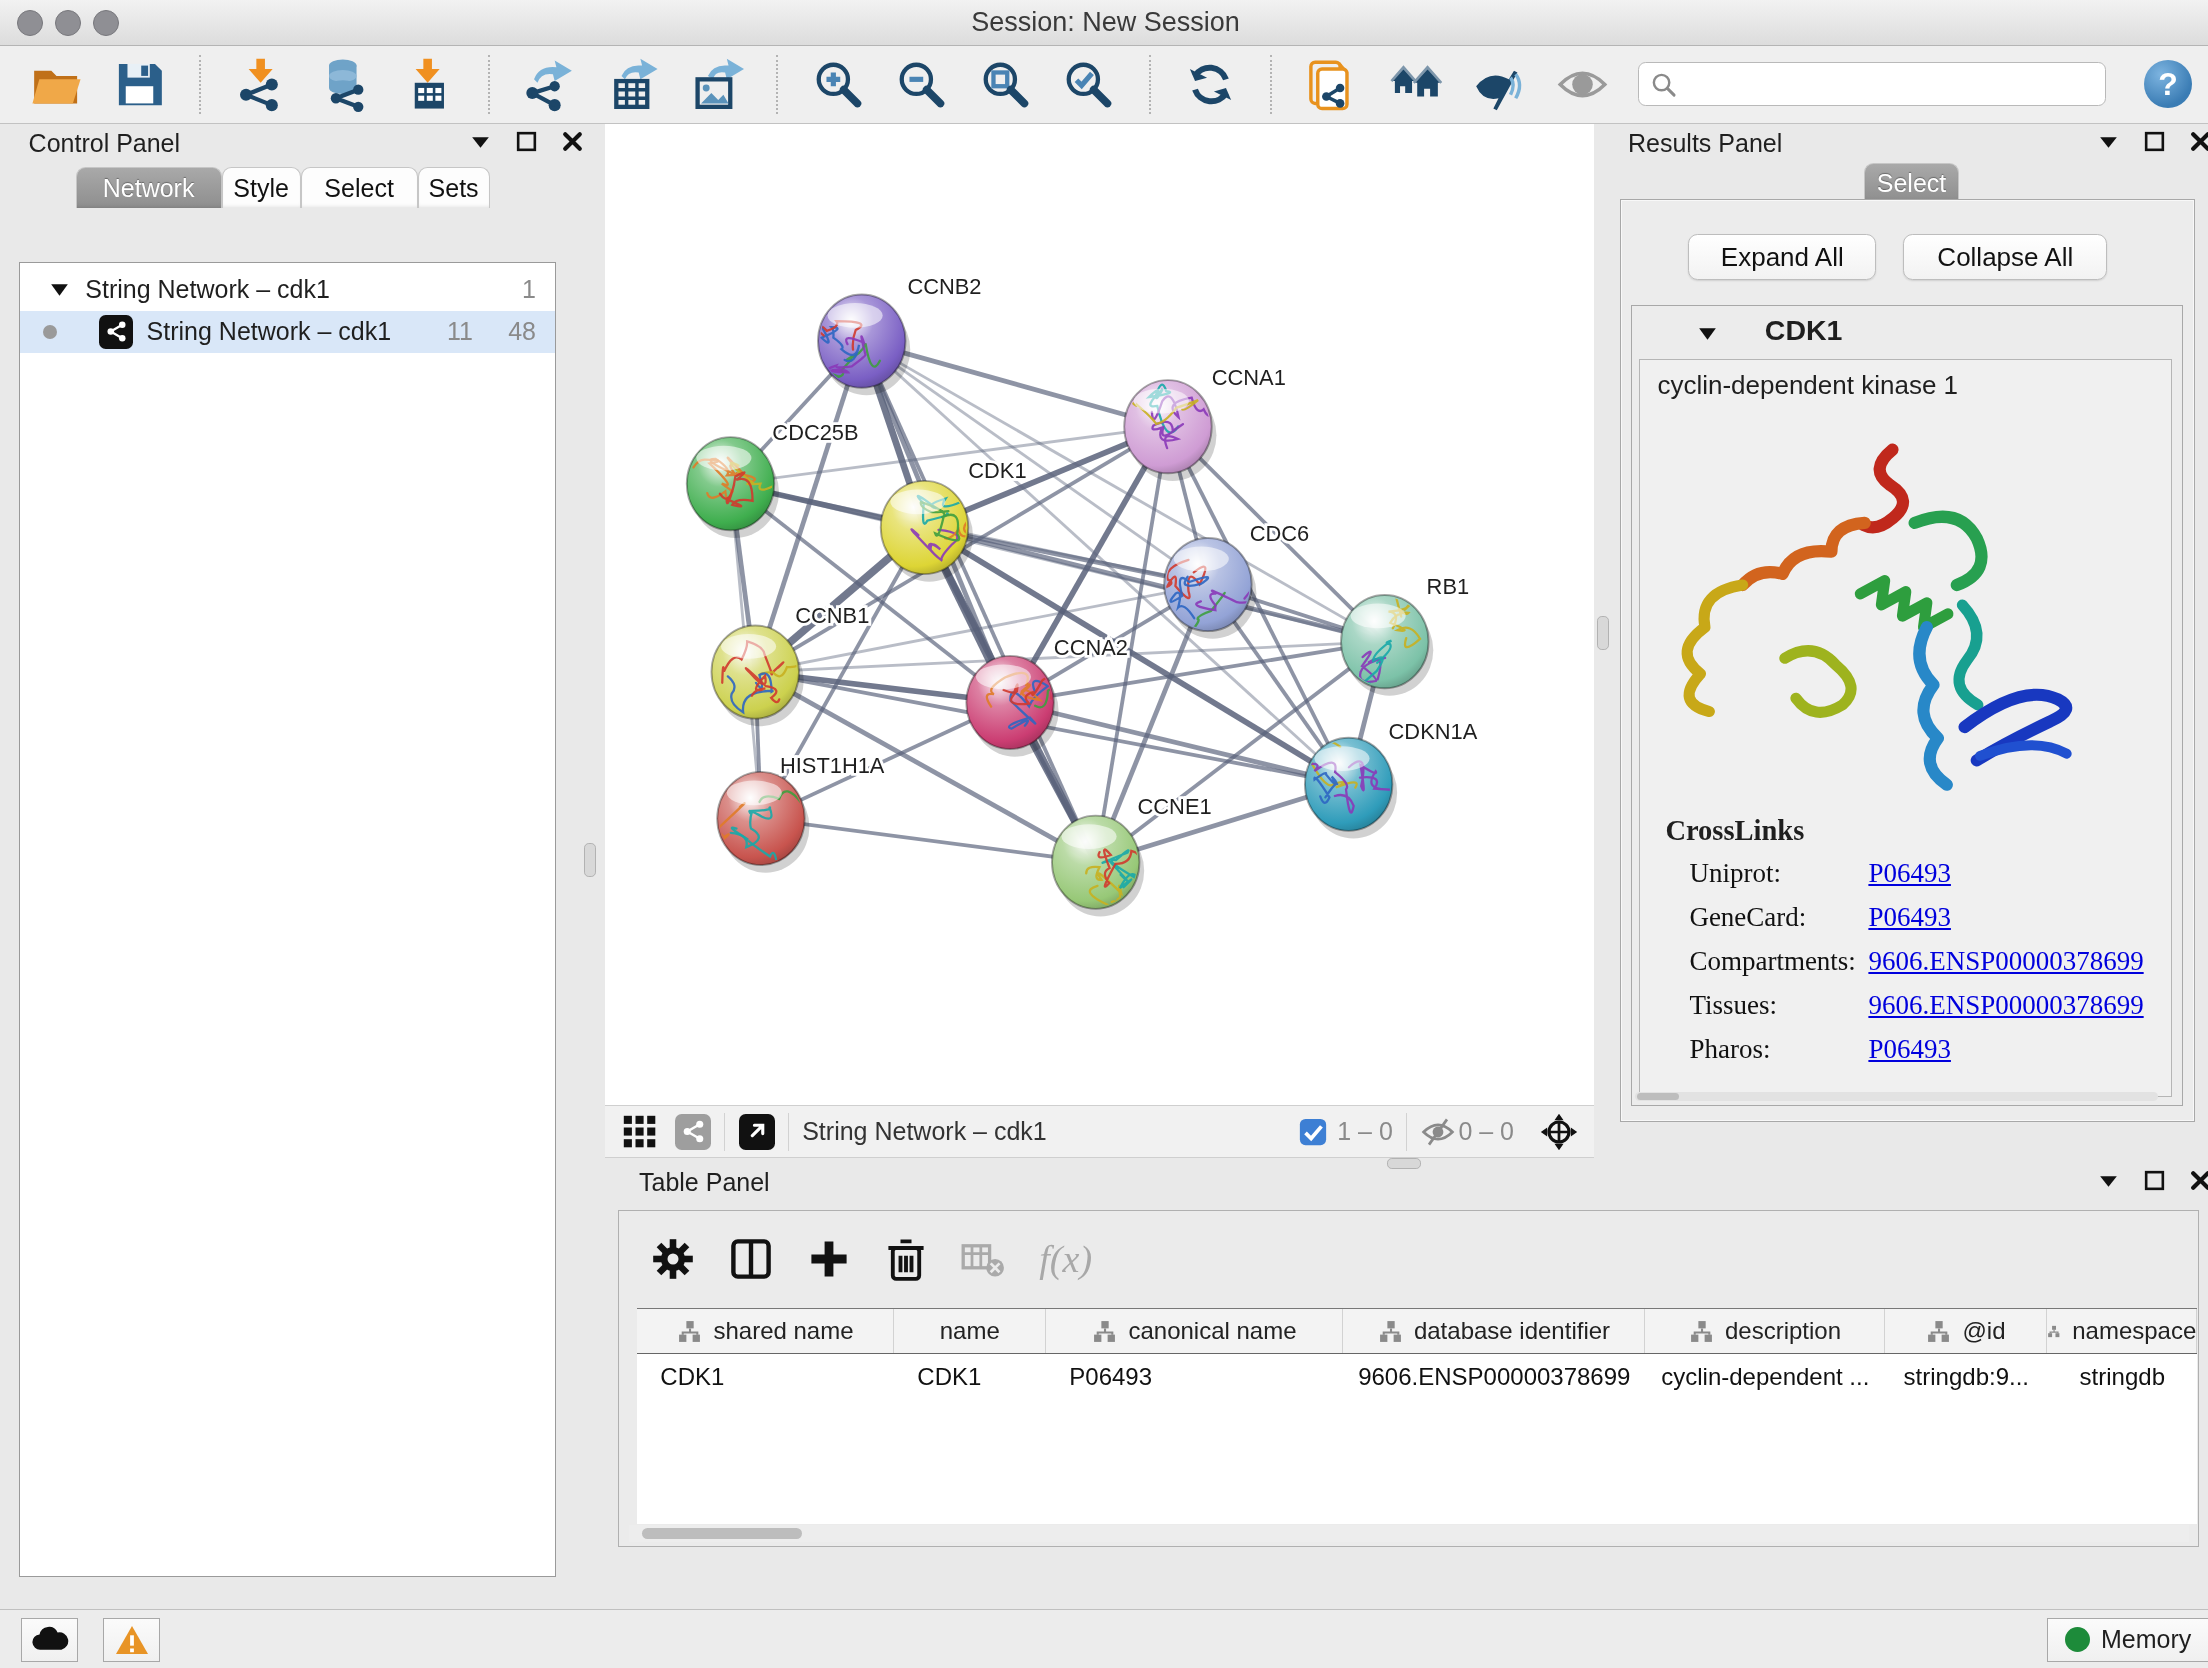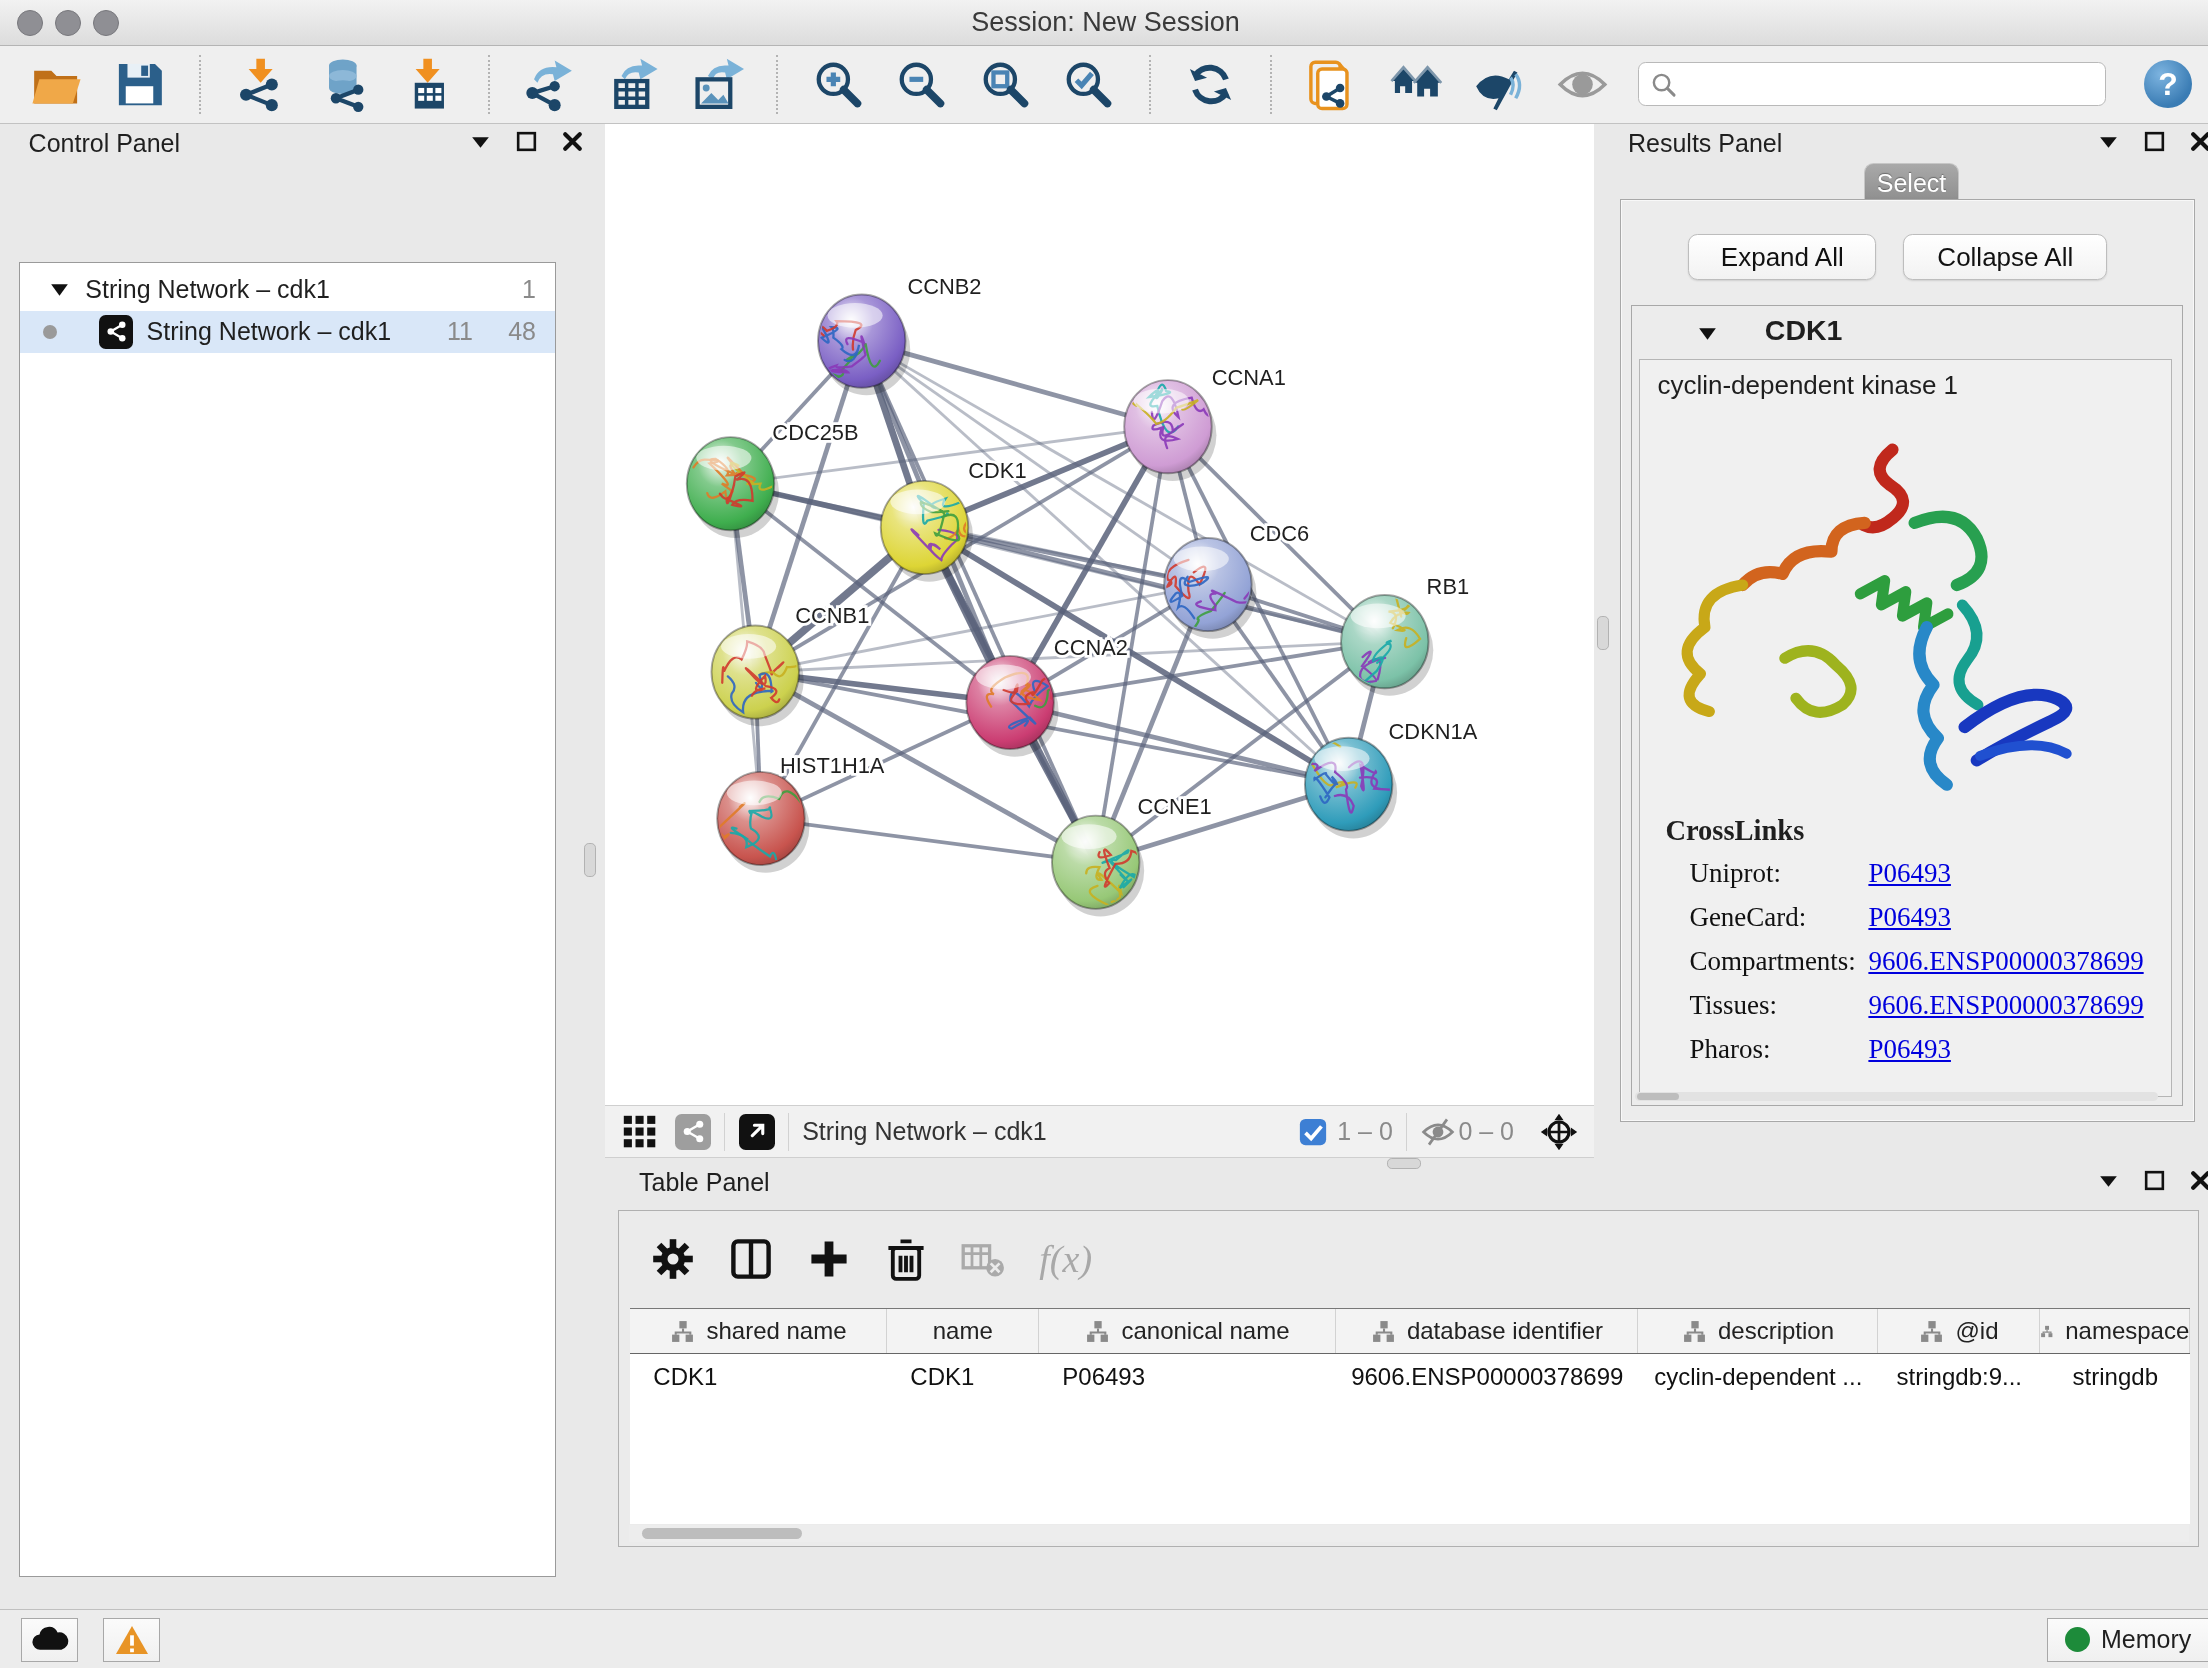--- a/index.html
+++ b/index.html
@@ -62,21 +62,21 @@
   .serif{font-family:"Liberation Serif",serif;}
   .xl-row{position:relative;height:44px;font-size:27px;}
   .xl-label{position:absolute;left:49px;color:#111;}
   .xl-link{position:absolute;left:228px;color:#0000dd;text-decoration:underline;}
   .rp-scroll{position:absolute;left:2.9px;bottom:3.8px;width:523px;height:9.5px;background:#e2e2e2;border-radius:4.8px;}
   .rp-thumb{position:absolute;left:1.9px;top:1px;width:42px;height:7.6px;background:#bdbdbd;border-radius:3.8px;}
   
   .table-panel{position:absolute;left:605px;top:1168px;width:1604px;height:443px;}
   .tp-box{position:absolute;left:13.3px;top:42px;width:1579px;height:335px;background:#ebebeb;border:1px solid #b0b0b0;overflow:hidden;}
   .tp-toolbar{position:absolute;left:0;top:0;width:100%;height:95px;display:flex;align-items:center;gap:34px;padding-left:32px;box-sizing:border-box;}
-  .tp-table{position:absolute;left:11px;top:97px;width:1560px;height:215px;background:#fff;border-top:1.9px solid #777;overflow:hidden;}
+  .tp-table{position:absolute;left:18px;top:97px;width:1560px;height:215px;background:#fff;border-top:1.9px solid #777;overflow:hidden;}
   .tr-head{display:flex;height:44px;background:#f3f3f3;border-bottom:1.9px solid #666;}
   .th{display:flex;align-items:center;justify-content:center;gap:11.4px;font-size:24px;color:#222;
     border-right:1px solid #d2d2d2;box-sizing:border-box;}
   .tr-data{display:flex;height:46px;}
   .td{font-size:24px;color:#111;display:flex;align-items:center;box-sizing:border-box;}
   .tp-scroll{position:absolute;left:9.5px;top:314px;width:1560px;height:17px;background:#ededed;}
   .tp-thumb{position:absolute;left:13.3px;top:2.9px;width:160px;height:11.4px;background:#bdbdbd;border-radius:5.7px;}
   .bt-tabs{left:521px;top:386px;}
   
   .status-bar{position:absolute;left:0;top:1609px;width:2208px;height:59px;background:#ececec;border-top:1px solid #c0c0c0;}
@@ -222,20 +222,26 @@
   <div class="win-ctl" style="left:460px;">
     <svg class="wc" viewBox="0 0 24 24">
         <path d="M4 8 h16 l-8 10z" fill="#111"></path>
       </svg>
     <svg class="wc" viewBox="0 0 24 24">
         <rect x="4" y="4" width="16" height="16" fill="none" stroke="#111" stroke-width="2.5"></rect>
       </svg>
     <svg class="wc" viewBox="0 0 24 24">
         <path d="M5 5 L19 19 M19 5 L5 19" stroke="#111" stroke-width="4" stroke-linecap="round"></path>
       </svg>
+  </div>
+  <div class="cp-tabs" style="left:68px;top:40px;">
+    <div class="tab active" style="width:144px">Network</div>
+    <div class="tab" style="width:77px">Style</div>
+    <div class="tab" style="width:115px">Select</div>
+    <div class="tab" style="width:70px">Sets</div>
   </div>
   <div class="cp-list">
     <div class="tree-row" style="margin-top:5.7px">
       <svg width="25" height="25" viewBox="0 0 24 24" style="margin-left:27px">
           <path d="M4 7 h16 l-8 11z" fill="#111"></path>
         </svg>
       <span style="margin-left:13.3px">String Network – cdk1</span>
       <span class="badge" style="right:19px">1</span>
     </div>
     <div class="tree-row selected">

